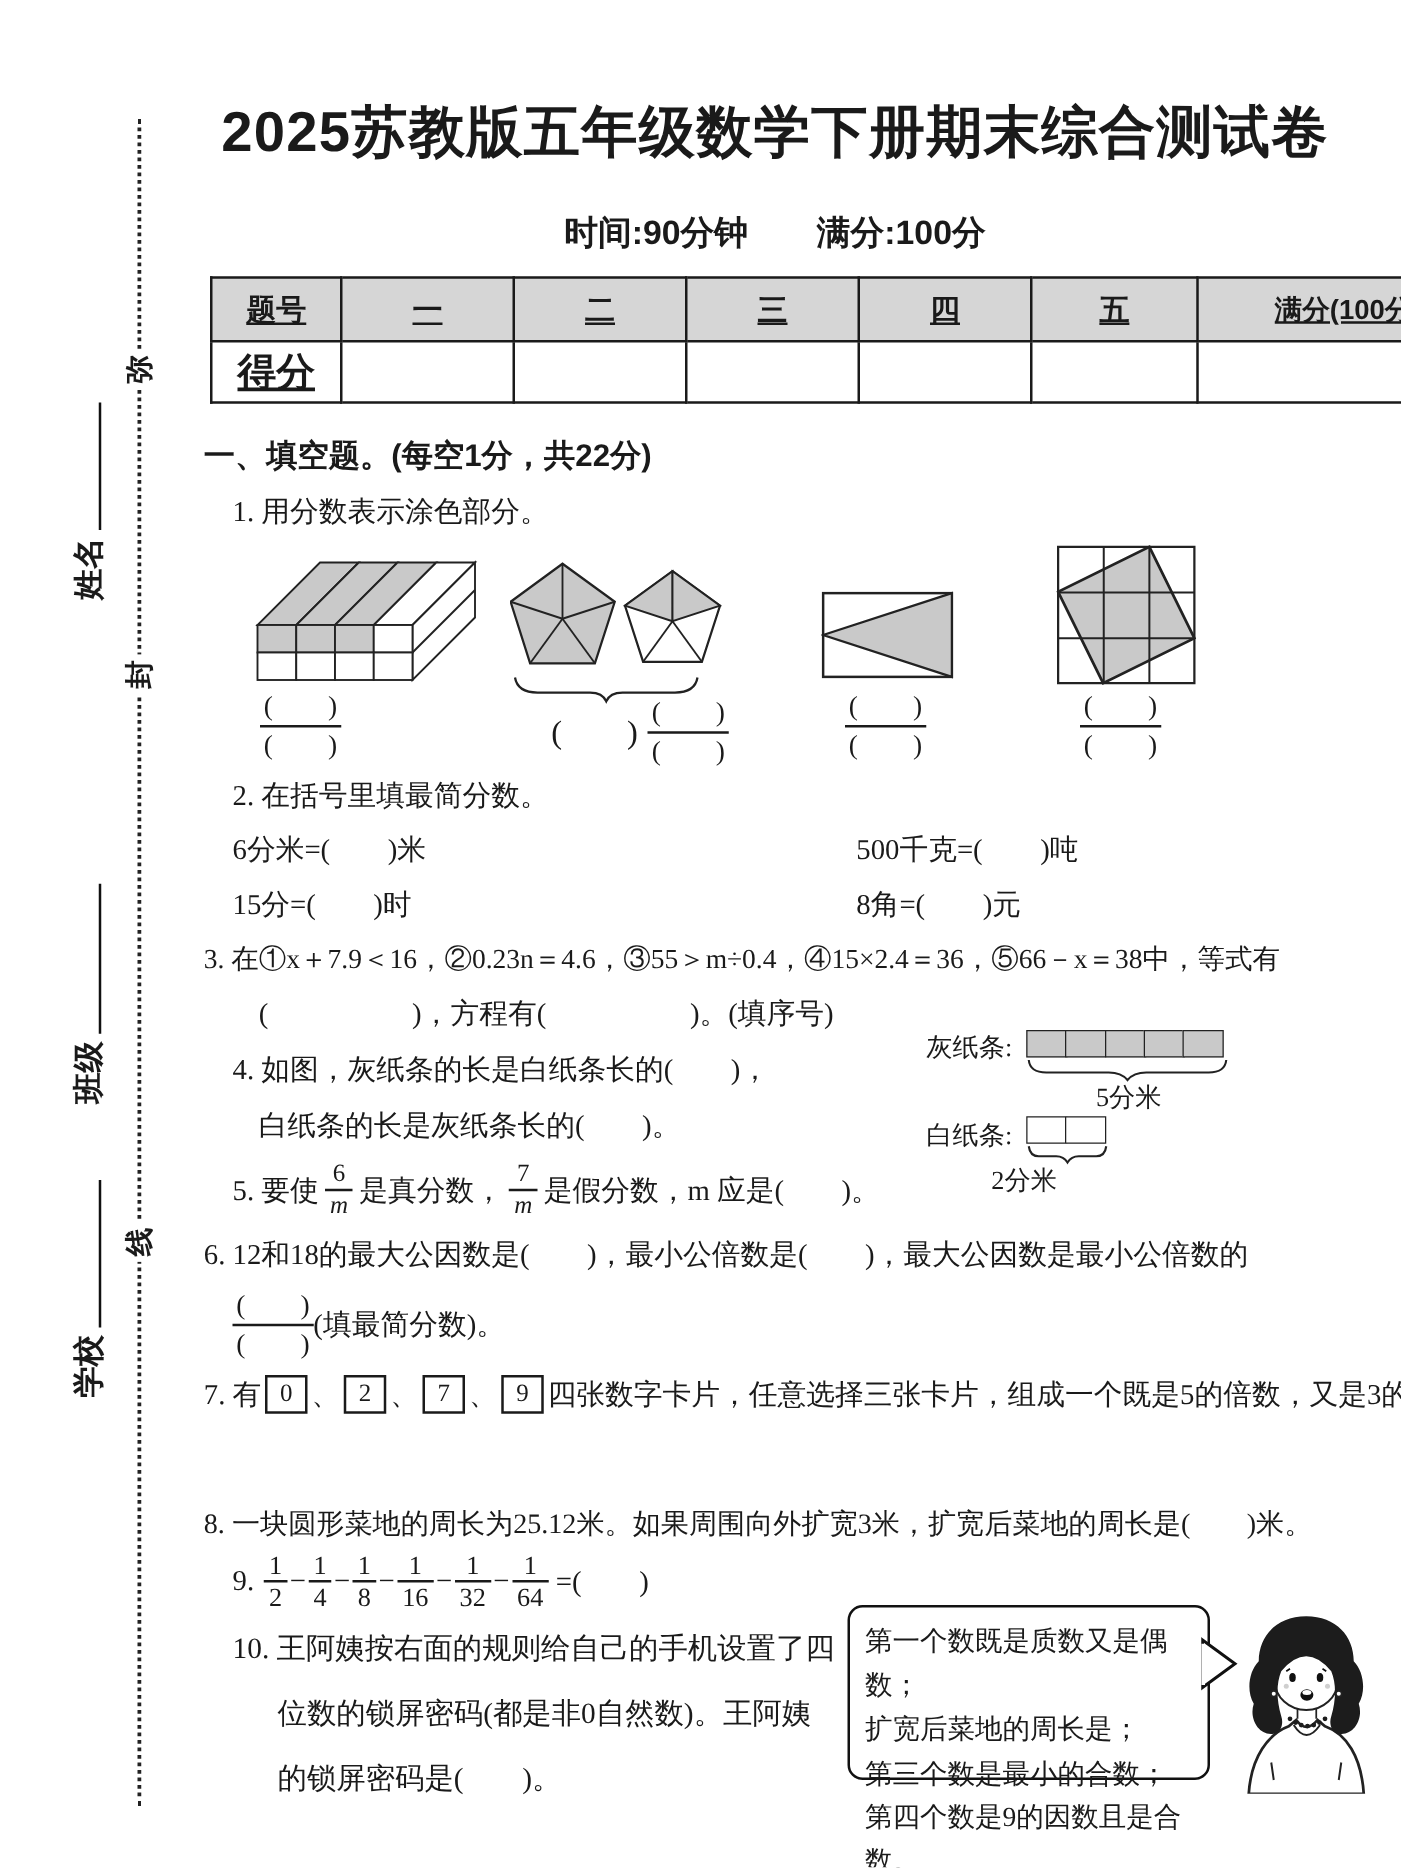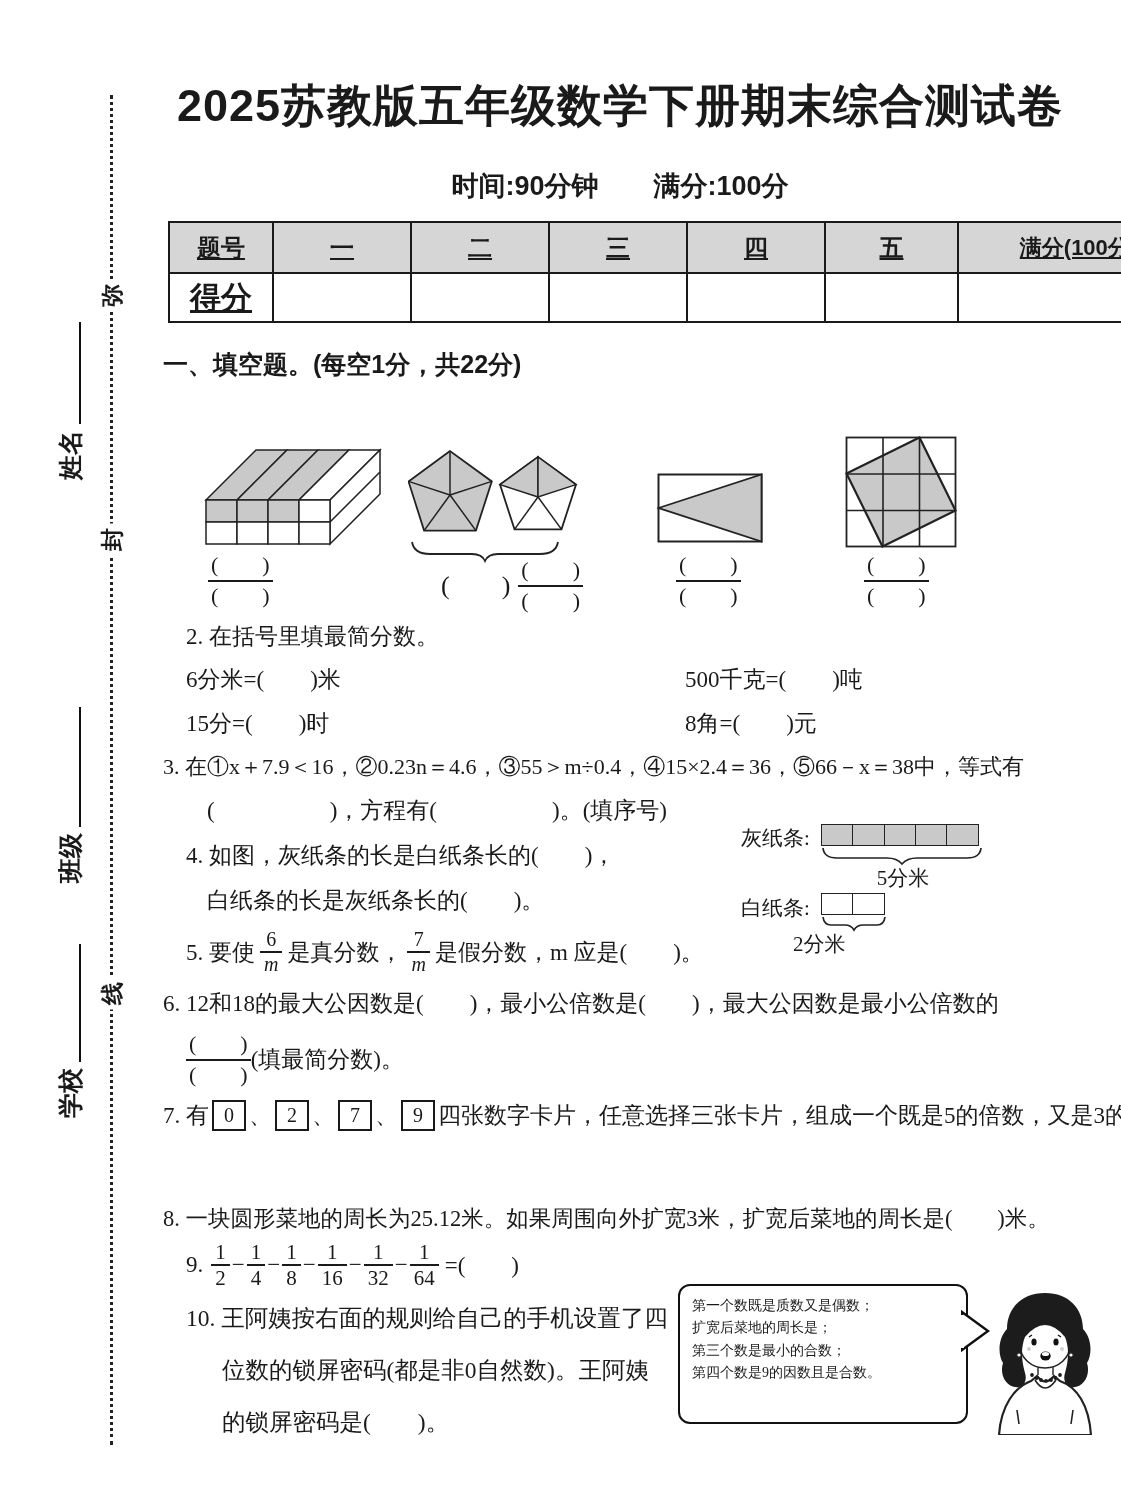--- a/index.html
+++ b/index.html
@@ -40,21 +40,21 @@
   
   .card{display:inline-block;border:2px solid #1a1a1a;min-width:18px;text-align:center;
         padding:1px 6px;margin:0 3px;font-size:20px;line-height:1.25;}
   
   .strip{display:flex;}
   .strip .cell{width:31px;height:20px;border:1.8px solid #222;margin-left:-1.8px;background:#fff;}
   .strip .cell.sh{background:#c9c9c9;}
   .kai{font-size:21px;}
   
   .bubble{left:678px;top:1284px;width:262px;height:118px;border:2.6px solid #111;border-radius:12px;
-          padding:9px 12px;font-size:14px;line-height:1.6;background:#fff;}
+          padding:9px 12px;font-size:22px;line-height:1.6;background:#fff;}
   svg .ln{stroke:#222;fill:none;}
 </style>
 </head>
 <body>
 
 <div id="page">
 
   <div class="abs dotline"></div>
   <div class="abs sealchar" style="left:96px;top:276px;">弥</div>
   <div class="abs sealchar" style="left:96px;top:520px;">封</div>
@@ -97,20 +97,21 @@
       <td></td>
       <td></td>
       <td></td>
       <td></td>
     </tr>
   </tbody>
     </table>
 
   <div class="abs sec nowrap" style="left:163px;top:348px;">一、填空题。(每空1分，共22分)</div>
 
+  <div class="abs q nowrap" style="left:186px;top:394px;">1. 用分数表示涂色部分。</div>
 
   <svg class="abs" style="left:198px;top:438px;" width="192" height="112">
     <polygon points="8,62 39,62 89,12 58,12" fill="#c9c9c9" stroke="#222" stroke-width="1.5"></polygon>
     <polygon points="39,62 70,62 120,12 89,12" fill="#c9c9c9" stroke="#222" stroke-width="1.5"></polygon>
     <polygon points="70,62 101,62 151,12 120,12" fill="#c9c9c9" stroke="#222" stroke-width="1.5"></polygon>
     <polygon points="101,62 132,62 182,12 151,12" fill="#fff" stroke="#222" stroke-width="1.5"></polygon>
     <polygon points="132,62 182,12 182,56 132,106" fill="#fff" stroke="#222" stroke-width="1.5"></polygon>
     <line x1="132" y1="84" x2="182" y2="34" stroke="#222" stroke-width="1.5"></line>
     <rect x="8" y="62" width="31" height="22" fill="#c9c9c9" stroke="#222" stroke-width="1.5"></rect>
     <rect x="39" y="62" width="31" height="22" fill="#c9c9c9" stroke="#222" stroke-width="1.5"></rect>

